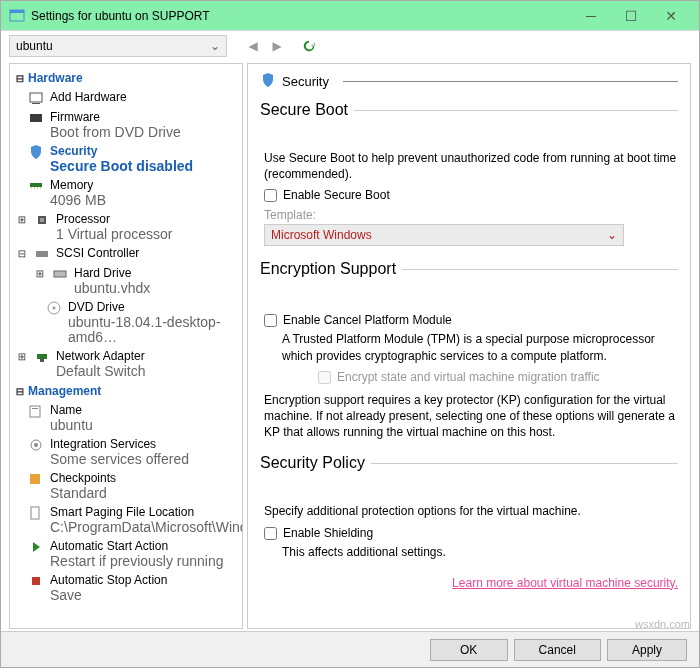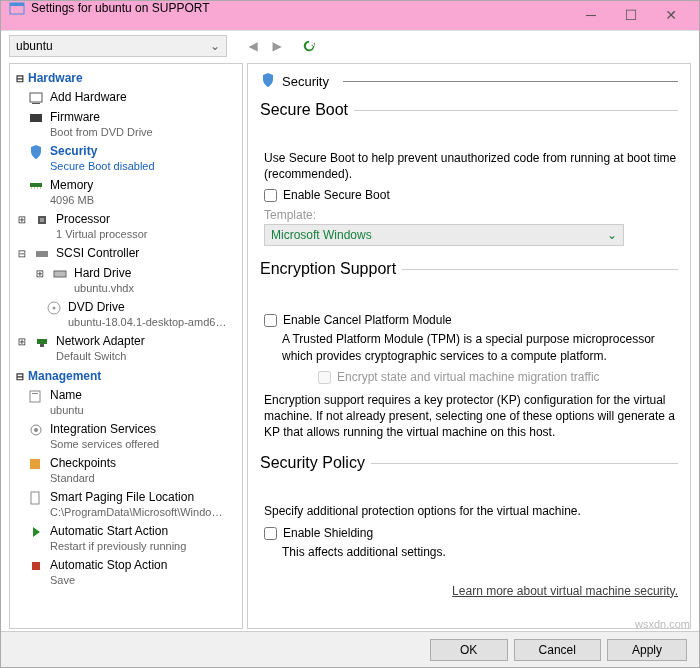--- a/index.html
+++ b/index.html
@@ -1,18 +1,18 @@
 <!DOCTYPE html>
 <html><head>
   <meta charset="utf-8">
   <style>
     * { box-sizing: border-box; margin: 0; padding: 0; }
     body { font-family: "Segoe UI", Tahoma, sans-serif; font-size: 12px; background: #fff; color: #000; width: 700px; height: 668px; overflow: hidden; border: 1px solid #aaa; }
     
-    .titlebar { height: 30px; background: #f9a8d4; border-bottom: 1px solid #ddd; display: flex; padding: 0 8px; }
+    .titlebar { height: 30px; background: #86efac; border-bottom: 1px solid #ddd; display: flex; align-items: center; padding: 0 8px; }
     .titlebar-icon { width: 16px; height: 16px; margin-right: 6px; }
     .titlebar-text { flex: 1; font-size: 12px; }
     .titlebar-btns { display: flex; }
     .titlebar-btn { width: 40px; height: 28px; display: flex; align-items: center; justify-content: center; color: #555; font-size: 14px; cursor: default; }
     
     .toolbar { height: 30px; display: flex; align-items: center; padding: 2px 8px; gap: 6px; }
     .vm-select { width: 218px; height: 22px; background: #f0f0f0; border: 1px solid #ccc; padding: 0 6px; display: flex; align-items: center; justify-content: space-between; }
     .vm-select .chev { color: #666; }
     .nav-btns { display: flex; gap: 4px; margin-left: 10px; }
     .nav-btn { width: 20px; height: 20px; display:flex; align-items:center; justify-content:center; color:#999; }
@@ -22,43 +22,43 @@
     
     .sidebar { width: 234px; border: 1px solid #ccc; margin: 2px 0 2px 8px; overflow-y: auto; padding: 4px 0; background:#fff; }
     .section-header { display: flex; align-items: center; padding: 3px 4px; font-weight: bold; color: #1a5fb4; }
     .section-header .exp { width: 12px; text-align: center; color: #333; font-size: 10px; }
     .tree-item { display:flex; align-items:flex-start; padding: 2px 0 2px 18px; gap:6px; line-height: 15px; }
     .tree-item.level2 { padding-left: 36px; }
     .tree-item .exp { width:12px; text-align:center; color:#333; font-size:10px; margin-left:-12px; }
     .tree-icon { width:16px; height:16px; flex-shrink:0; display:flex; align-items:center; justify-content:center; }
     .tree-text { display:flex; flex-direction:column; }
     .tree-label { color:#000; }
-    .tree-sub { color:#666; font-size:11px; }
+    .tree-sub { color:#666; font-size:14px; }
     .tree-item.selected .tree-label { color:#1a5fb4; font-weight:bold; }
-    .tree-item.selected .tree-sub { color:#1a5fb4; font-weight:normal; }
+    .tree-item.selected .tree-sub { color:#1a5fb4; font-weight:bold; }
     
     .main { flex:1; border:1px solid #ccc; margin:2px 8px 2px 4px; padding: 8px 12px; overflow-y:auto; }
     .main-header { display:flex; align-items:center; gap:6px; margin-bottom:10px; }
     .main-header-line { flex:1; height:1px; background:#888; margin-left:8px; }
     .main-title { font-size:13px; }
     
     .fieldset { margin-bottom: 14px; }
     .legend { font-size:16px; color:#000; margin-bottom:4px; position:relative; }
     .legend::after { content:''; position:absolute; left:0; right:0; top:50%; height:1px; background:#ccc; z-index:-1;}
     .legend span { background:#fff; padding-right:6px; position:relative; }
     .fs-body { padding: 4px 0 0 4px; margin-top: 27px; }
     .desc { margin-bottom:6px; line-height:1.35; }
     .chk { display:flex; align-items:flex-end; gap:6px; margin:4px 0; }
     .chk input { width:13px; height:13px; }
     .chk.disabled { color:#999;padding-left:36px; }
     .lbl-disabled { color:#999; margin-top:6px; }
-    .combo-disabled { width: 360px; height:22px; background:#ebebeb; border:1px solid #ccc; color:#15803d; padding:0 6px; display:flex; align-items:center; justify-content:space-between; margin-top:2px; }
+    .combo-disabled { width: 360px; height:22px; background:#ebebeb; border:1px solid #ccc; color:#b91c1c; padding:0 6px; display:flex; align-items:center; justify-content:space-between; margin-top:2px; }
     .indent { margin-left:18px; }
     .note { margin:8px 0; line-height:1.35; }
-    .link { color:#404040; text-decoration:underline; float:right; margin-top:10px; cursor:pointer; }
+    .link { color:#ec4899; text-decoration:underline; float:right; margin-top:2px; cursor:pointer; }
     
     .footer { height: 36px; border-top:1px solid #ccc; display:flex; align-items:center; justify-content:flex-end; padding: 0 12px; gap:6px; background:#f0f0f0; }
     .btn { min-width:78px; height:22px; border:1px solid #adadad; background:#e1e1e1; padding:0 24px; font-size:12px; cursor:default; }
     
     .watermark { position:absolute; right:10px; bottom:38px; color:#bbb; font-size:11px; }
   </style>
 </head>
 <body>
 
 <div class="titlebar">

